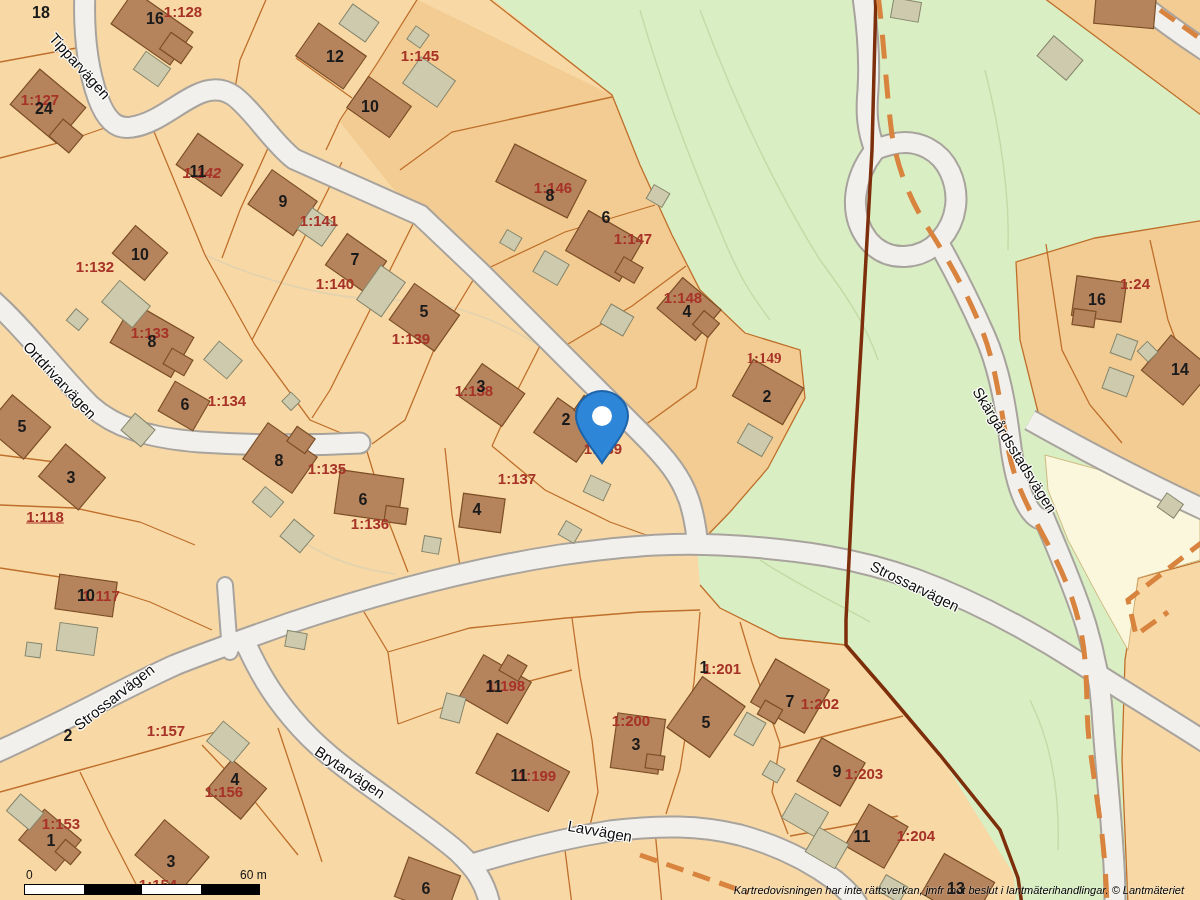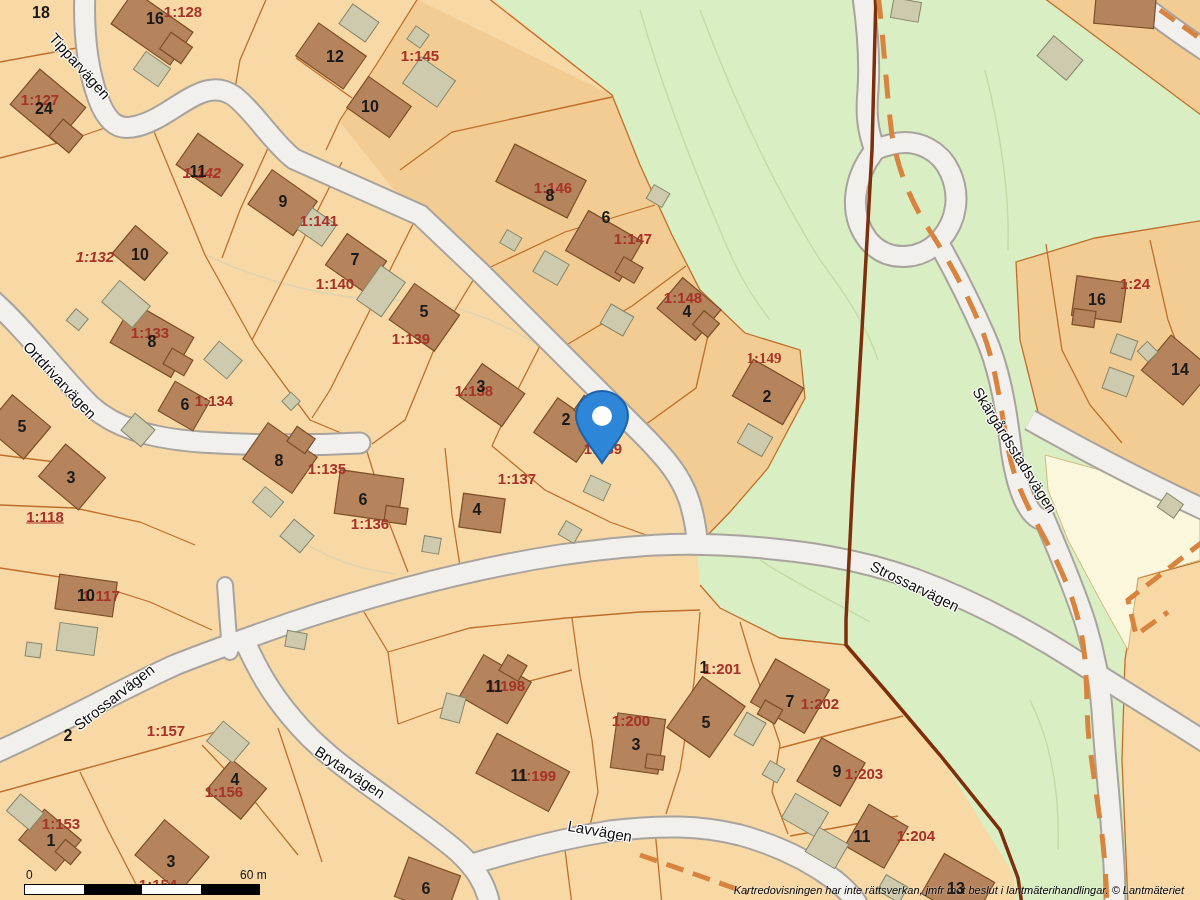--- a/index.html
+++ b/index.html
@@ -237,30 +237,30 @@
   </g>
 </svg>
 
 <div id="labels">
       <div class="lbl parcel-lbl" style="left: 183px; top: 11px; transform: translate(-50%, -50%);">1:128</div>
       <div class="lbl parcel-lbl" style="left: 420px; top: 55px; transform: translate(-50%, -50%);">1:145</div>
       <div class="lbl parcel-lbl" style="left: 40px; top: 99px; transform: translate(-50%, -50%);">1:127</div>
       <div class="lbl parcel-lbl" style="left: 202px; top: 172px; transform: translate(-50%, -50%); font-style: italic;">1:142</div>
       <div class="lbl parcel-lbl" style="left: 553px; top: 187px; transform: translate(-50%, -50%);">1:146</div>
       <div class="lbl parcel-lbl" style="left: 275px; top: 220px; transform: translate(-50%, -50%); margin-left: 44px;">1:141</div>
-      <div class="lbl parcel-lbl" style="left: 95px; top: 256px; transform: translate(-50%, -50%); font-style: italic;">1:132</div>
+      <div class="lbl parcel-lbl" style="left: 95px; top: 266px; transform: translate(-50%, -50%);">1:132</div>
       <div class="lbl parcel-lbl" style="left: 615px; top: 238px; transform: translate(-50%, -50%); margin-left: 18px;">1:147</div>
       <div class="lbl parcel-lbl" style="left: 335px; top: 283px; transform: translate(-50%, -50%);">1:140</div>
       <div class="lbl parcel-lbl" style="left: 683px; top: 297px; transform: translate(-50%, -50%);">1:148</div>
       <div class="lbl parcel-lbl" style="left: 1135px; top: 283px; transform: translate(-50%, -50%);">1:24</div>
       <div class="lbl parcel-lbl" style="left: 150px; top: 332px; transform: translate(-50%, -50%);">1:133</div>
       <div class="lbl parcel-lbl" style="left: 411px; top: 338px; transform: translate(-50%, -50%);">1:139</div>
       <div class="lbl parcel-lbl" style="left: 764px; top: 358px; transform: translate(-50%, -50%); font-family: Liberation Serif, serif;">1:149</div>
       <div class="lbl parcel-lbl" style="left: 474px; top: 390px; transform: translate(-50%, -50%);">1:138</div>
-      <div class="lbl parcel-lbl" style="left: 214px; top: 400px; transform: translate(-50%, -50%); text-align: right;">1:134</div>
+      <div class="lbl parcel-lbl" style="left: 227px; top: 400px; transform: translate(-50%, -50%); text-align: right;">1:134</div>
       <div class="lbl parcel-lbl" style="left: 287px; top: 468px; transform: translate(-50%, -50%); margin-left: 40px;">1:135</div>
       <div class="lbl parcel-lbl" style="left: 603px; top: 448px; transform: translate(-50%, -50%);">1:139</div>
       <div class="lbl parcel-lbl" style="left: 517px; top: 478px; transform: translate(-50%, -50%);">1:137</div>
       <div class="lbl parcel-lbl" style="left: 45px; top: 516px; transform: translate(-50%, -50%); text-decoration: underline;">1:118</div>
       <div class="lbl parcel-lbl" style="left: 370px; top: 523px; transform: translate(-50%, -50%);">1:136</div>
       <div class="lbl parcel-lbl" style="left: 101px; top: 595px; transform: translate(-50%, -50%);">1:117</div>
       <div class="lbl parcel-lbl" style="left: 722px; top: 668px; transform: translate(-50%, -50%);">1:201</div>
       <div class="lbl parcel-lbl" style="left: 506px; top: 685px; transform: translate(-50%, -50%);">1:198</div>
       <div class="lbl parcel-lbl" style="left: 820px; top: 703px; transform: translate(-50%, -50%);">1:202</div>
       <div class="lbl parcel-lbl" style="left: 631px; top: 720px; transform: translate(-50%, -50%);">1:200</div>

